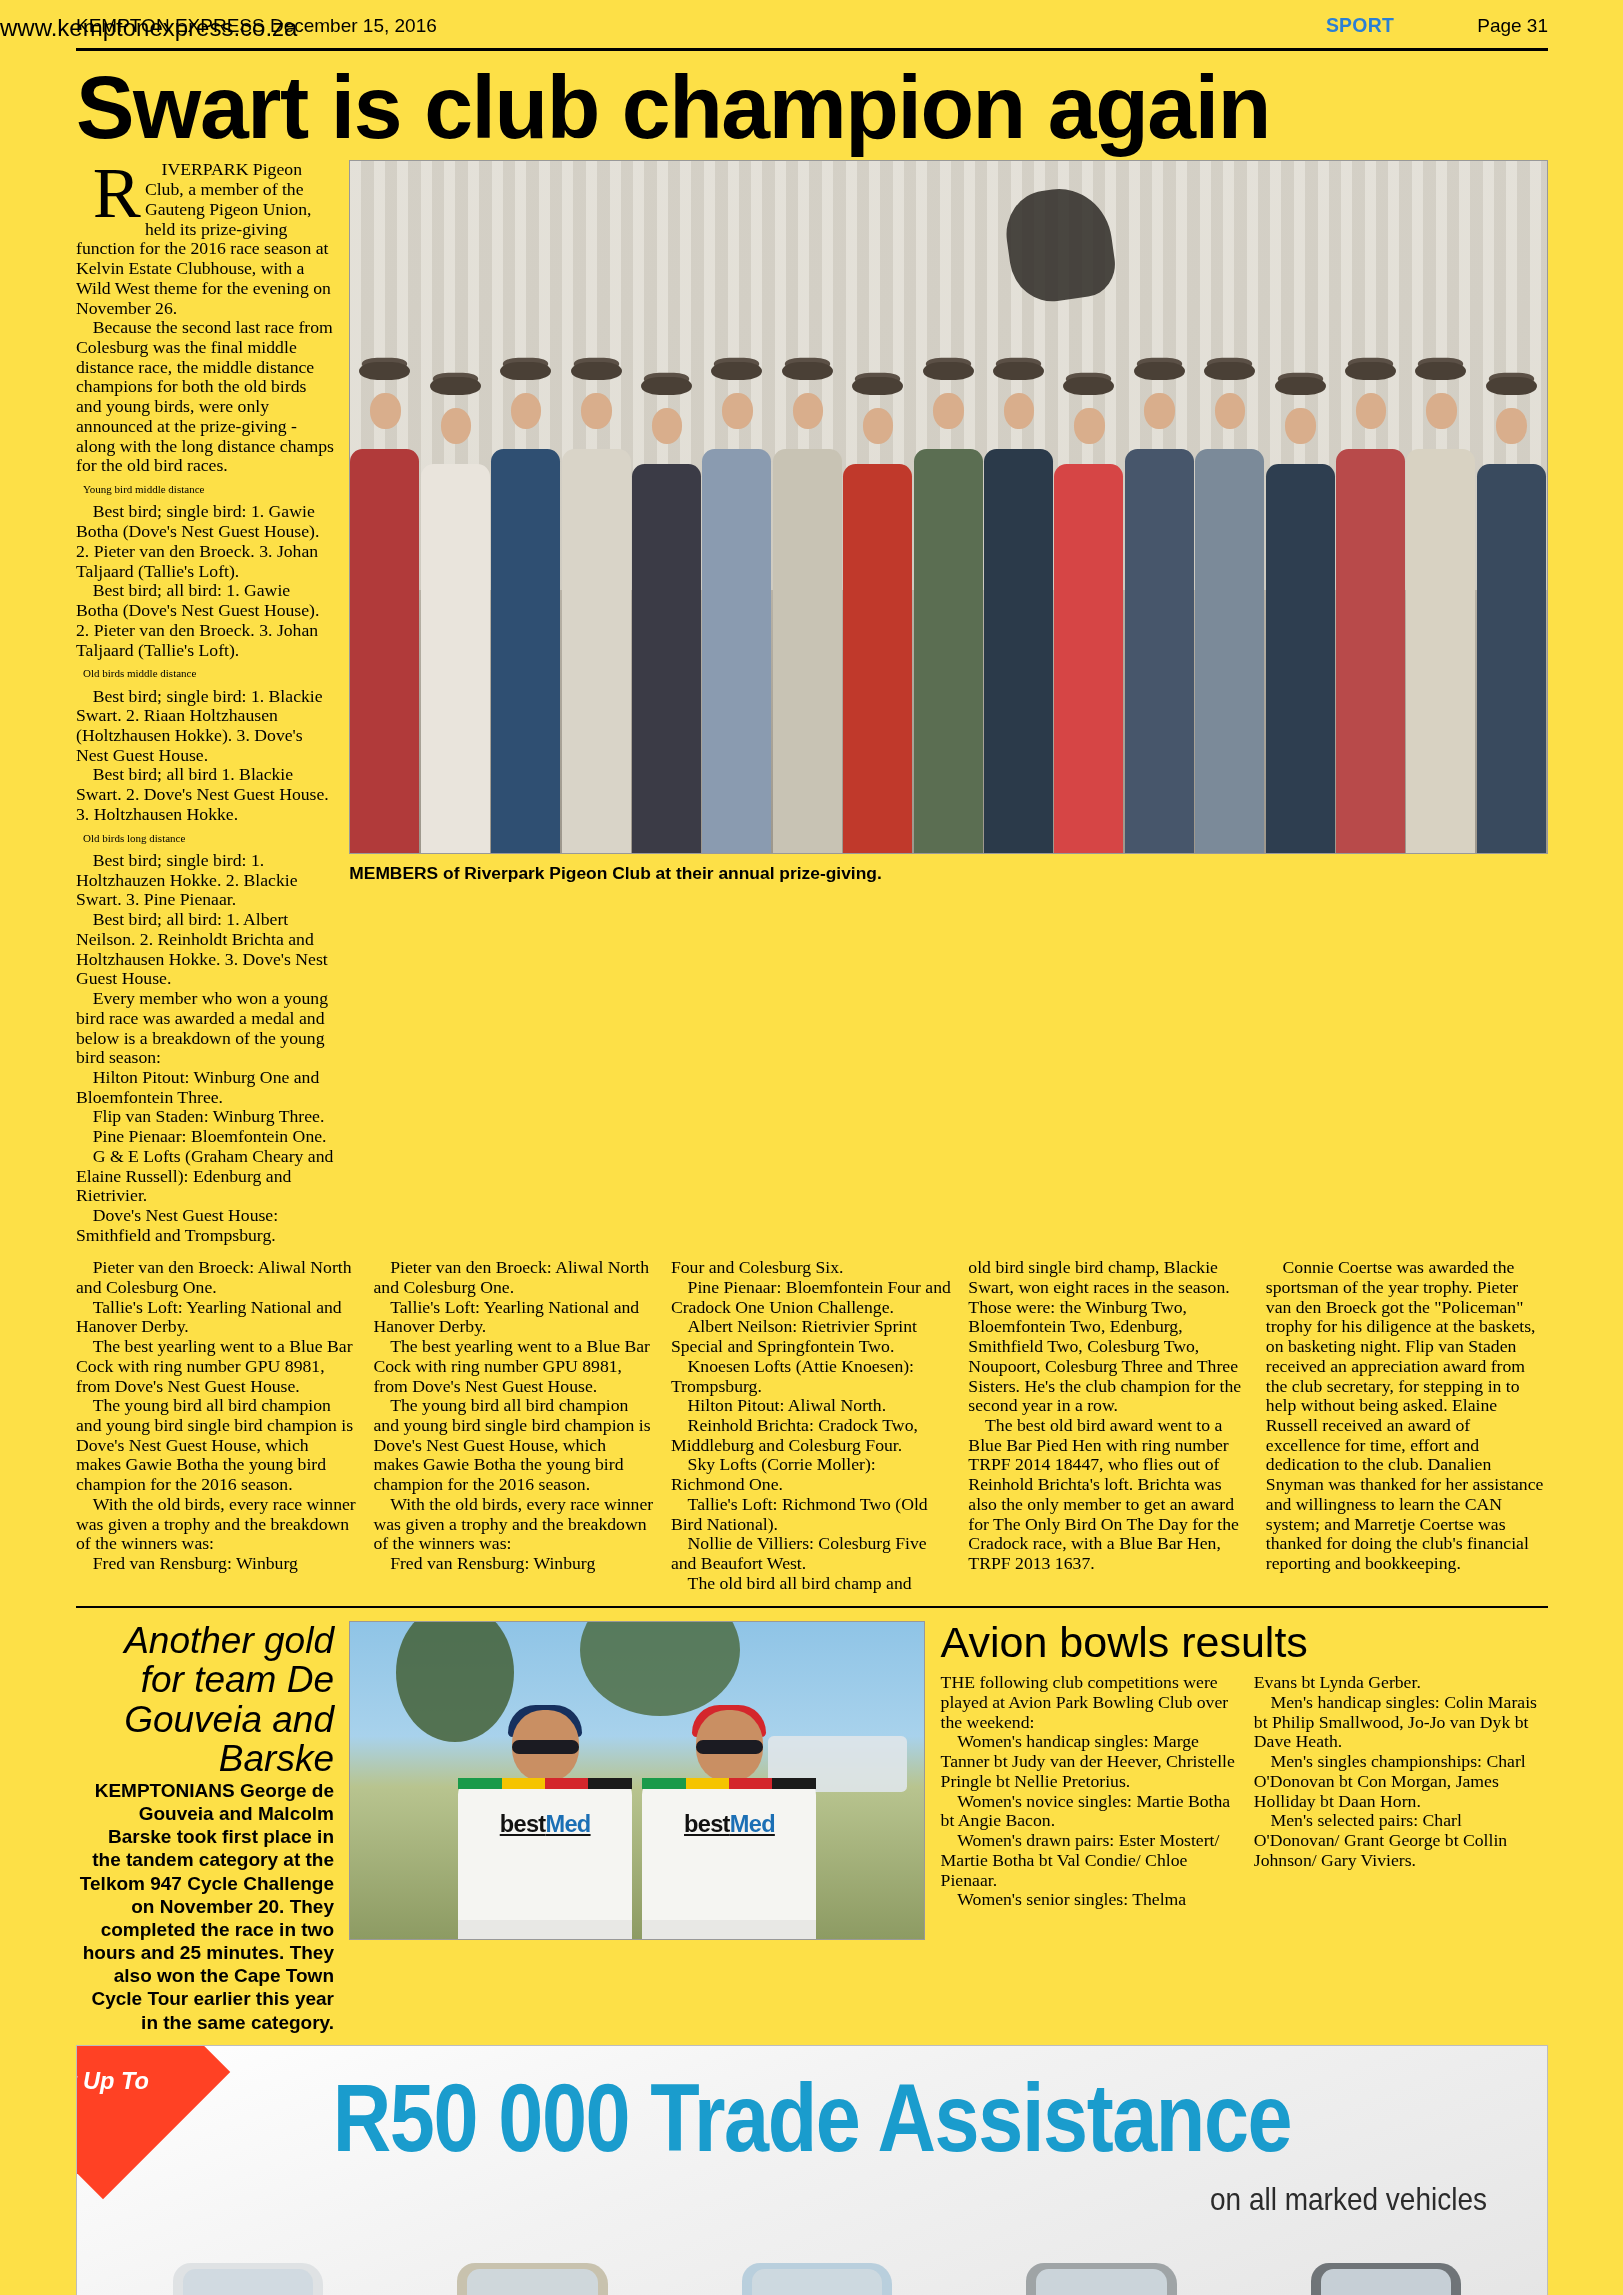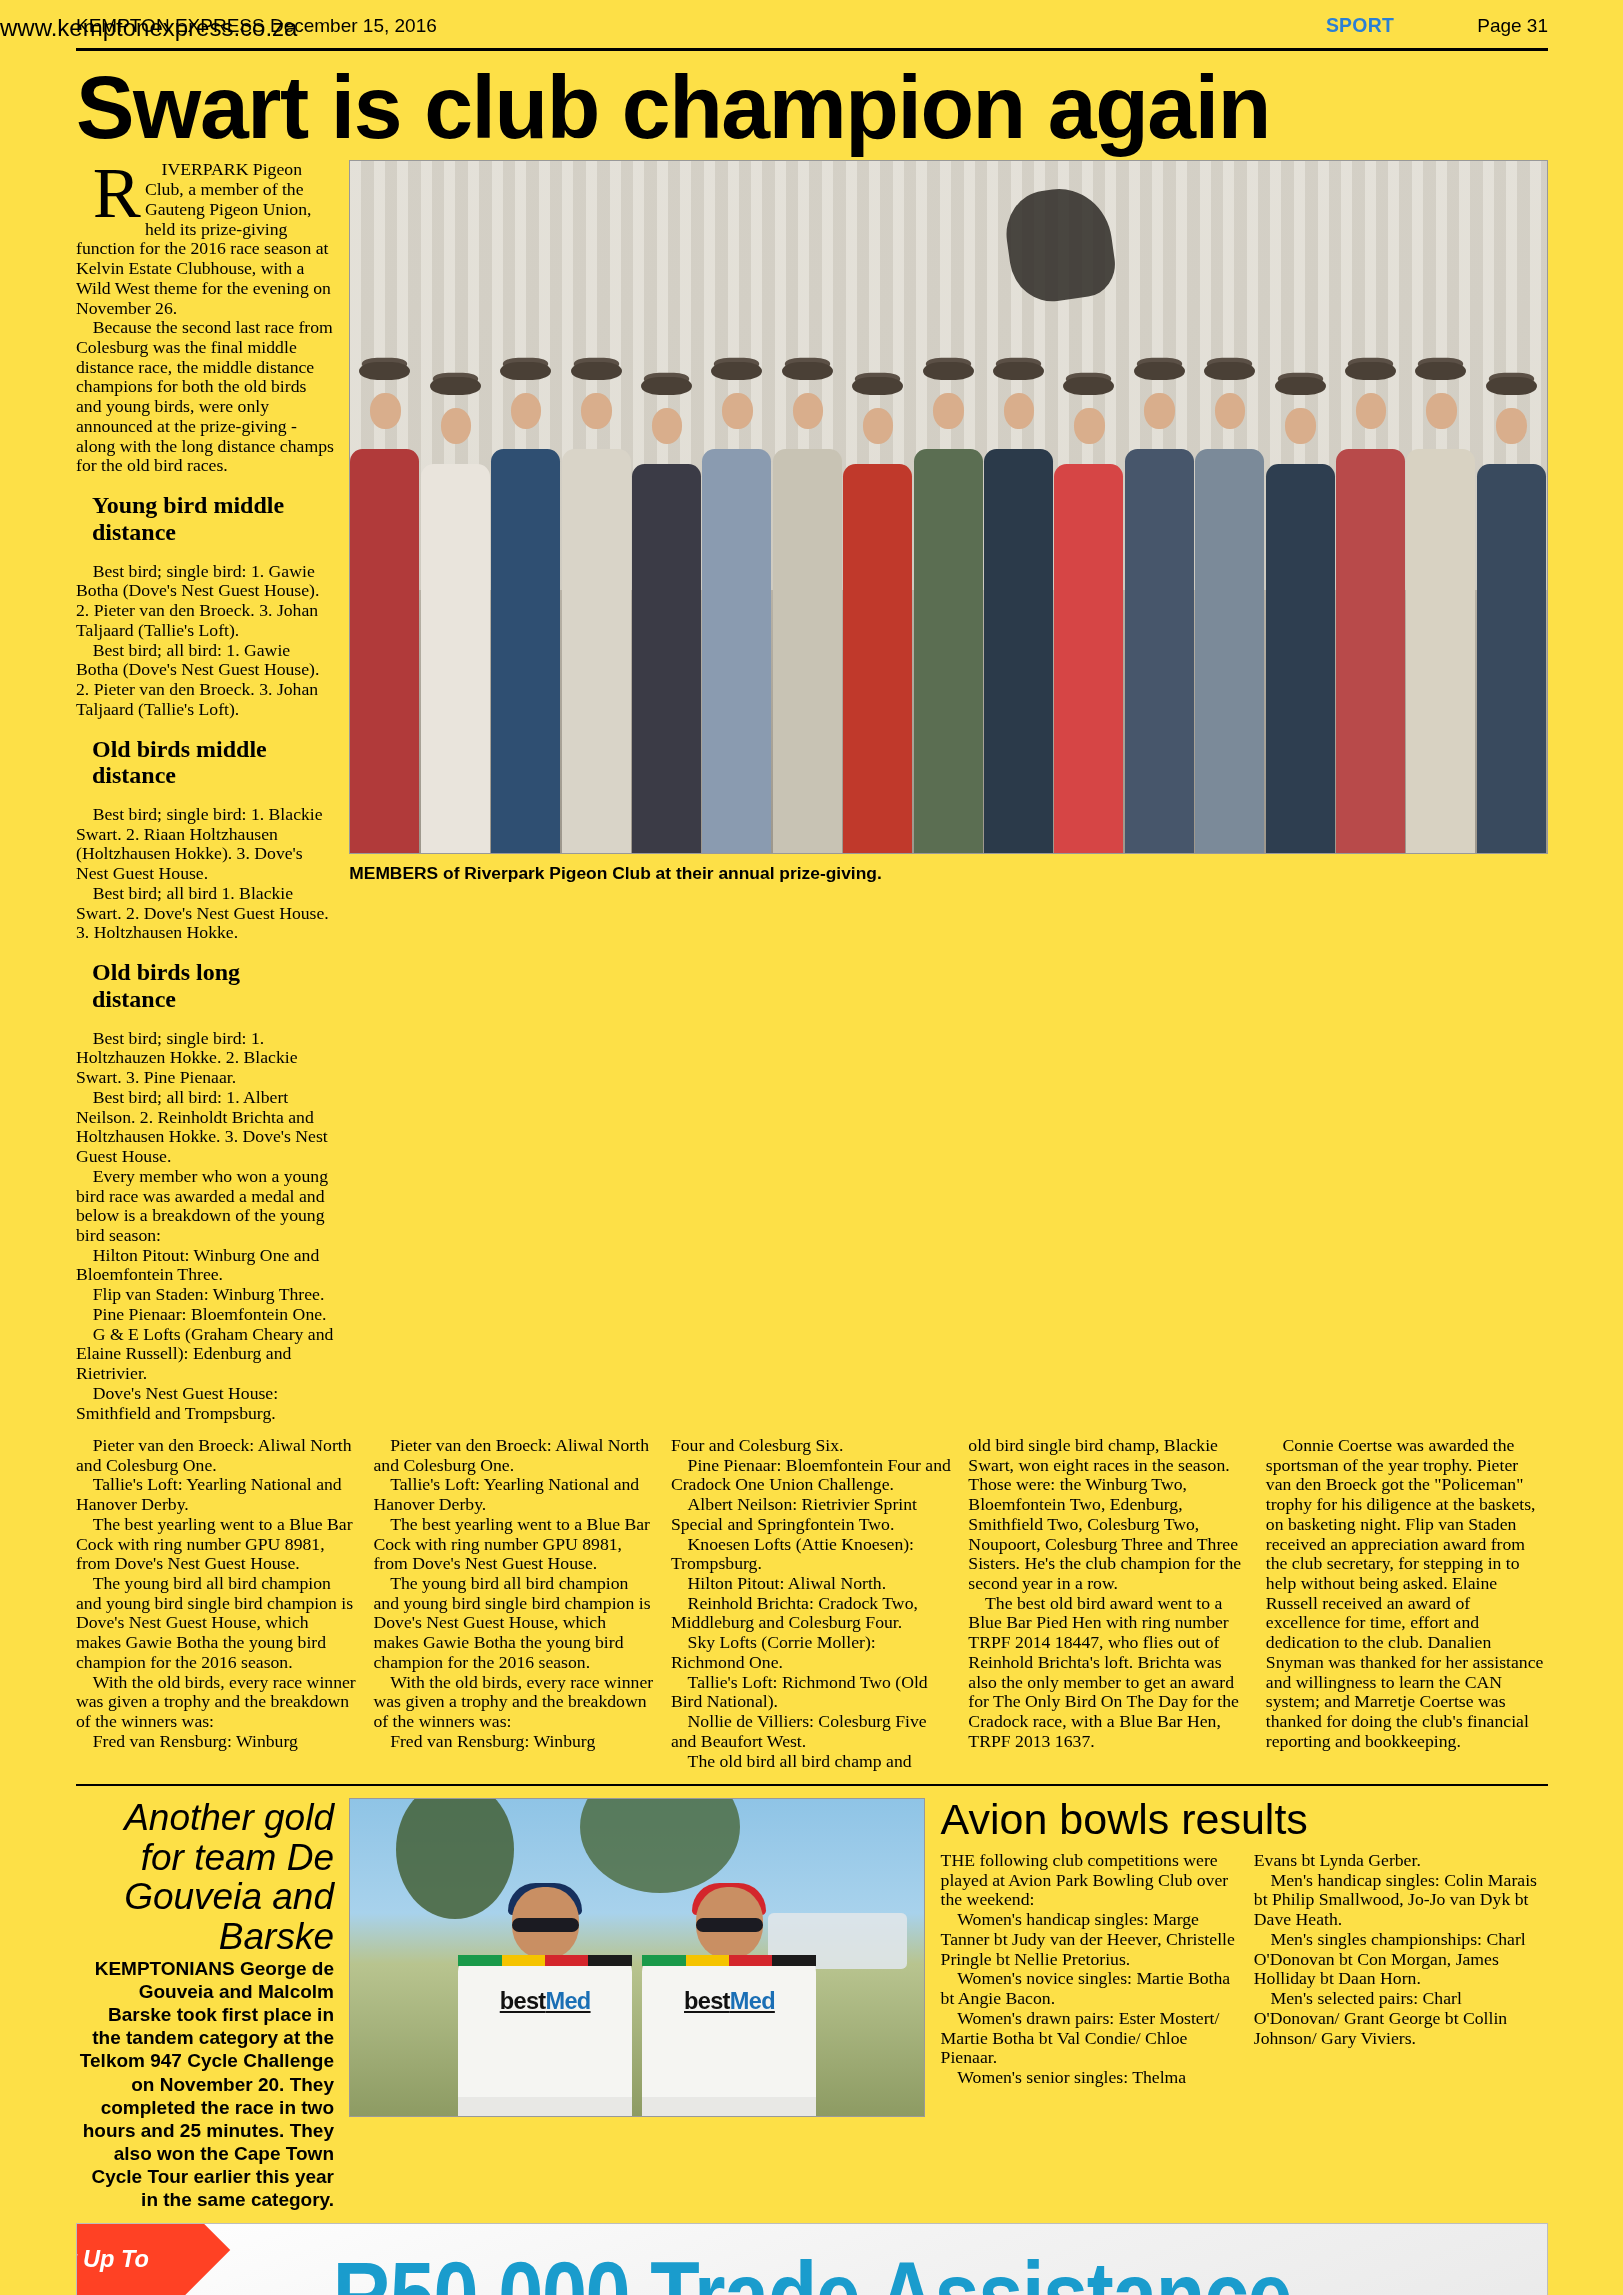--- a/index.html
+++ b/index.html
@@ -42,21 +42,21 @@
     transform-origin: left center;
   }
 
   
   .topblock { display: flex; gap: 15.3px; }
 
   .col { font-size: 17.7px; line-height: 1.115; text-align: left; }
   .col p { text-indent: 16.7px; margin: 0; }
   .col p.noindent { text-indent: 0; }
   .col h4 {
-    font-size: 24px; font-weight: bold; line-height: 1.115; margin: 16px;
+    font-size: 11px; font-weight: normal; line-height: 1.115; margin: 7px;
   }
   .leadcol { width: 258px; flex: none; }
 
   .dropcap::first-letter {
     float: left;
     font-size: 72px;
     line-height: 0.80;
     padding: 4.2px 4.2px 0 0;
     font-weight: normal;
   }

